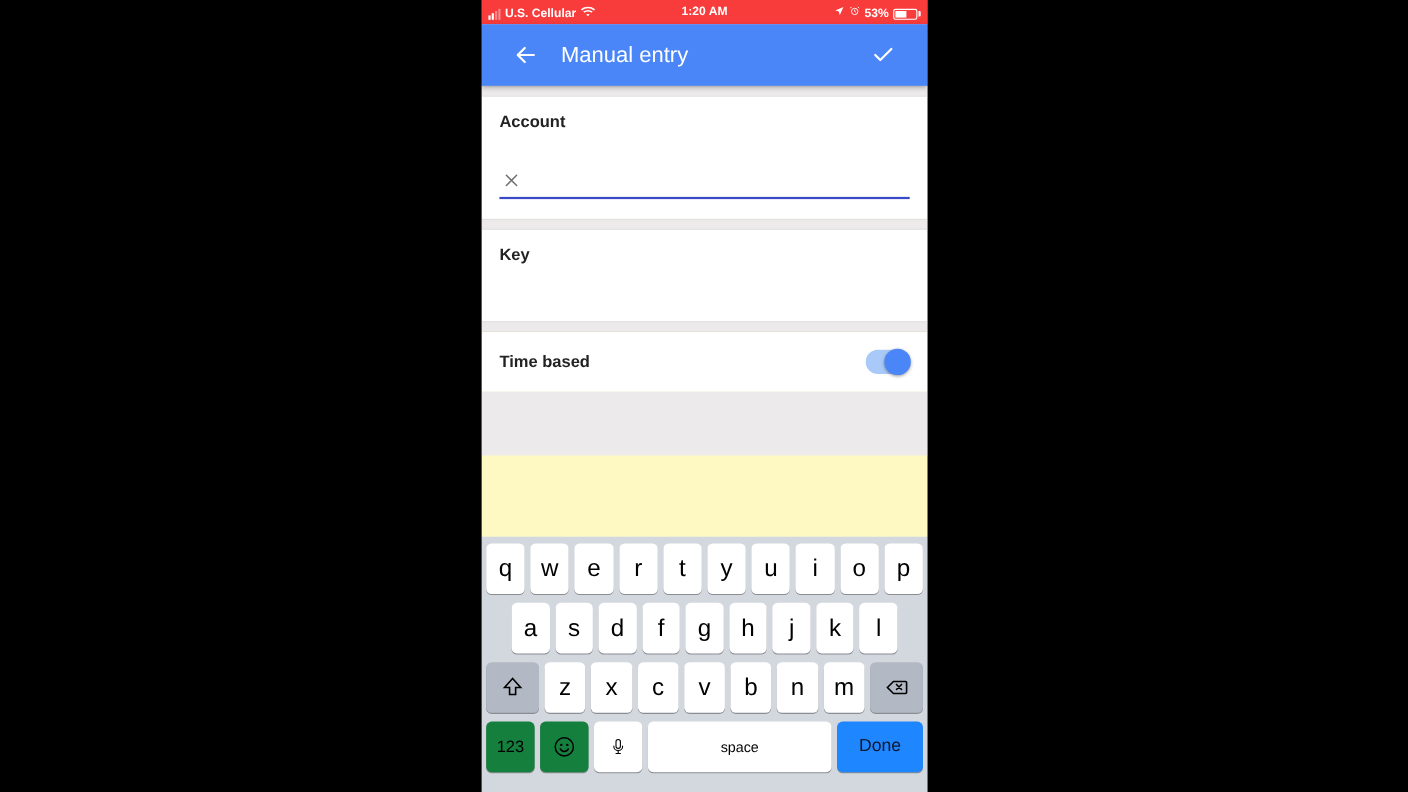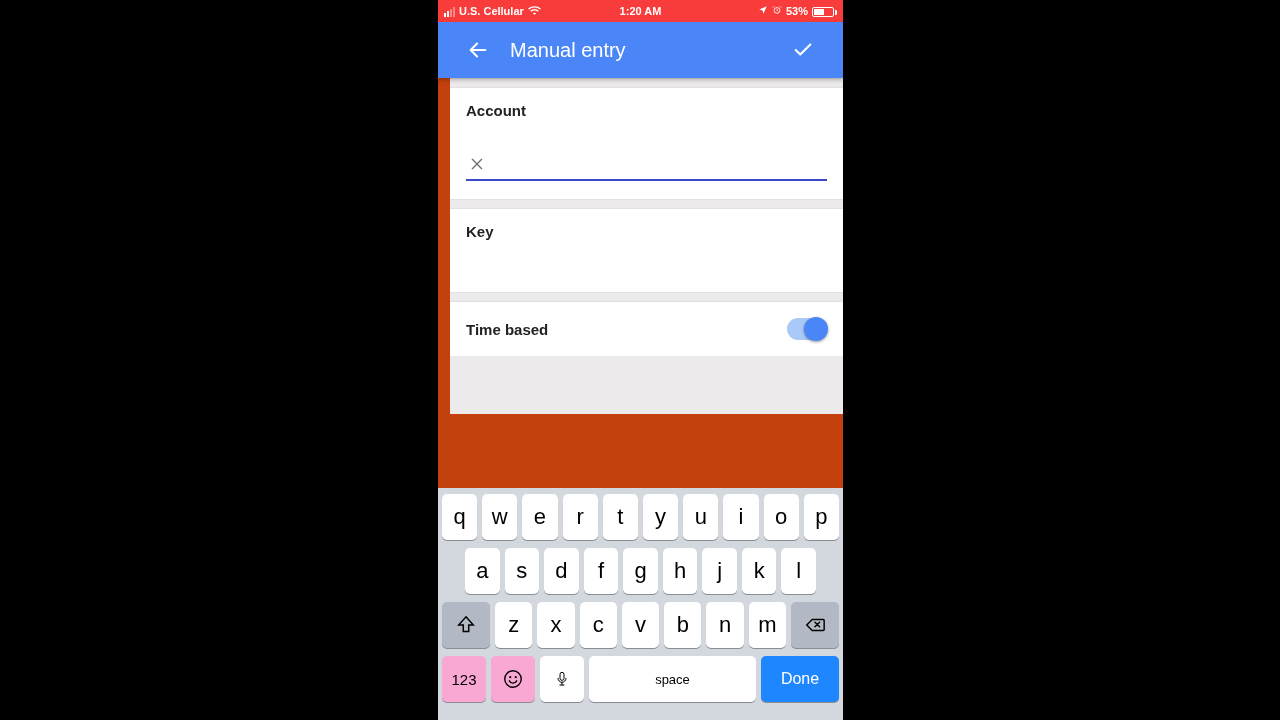--- a/index.html
+++ b/index.html
@@ -23,21 +23,21 @@
   .battery .nub { width:2px; height:5px; background:#fff; margin-left:1px; border-radius:0 1px 1px 0; }
 
   
   .appbar { height: 56px; background: #4a86f7; color: #fff; display: flex; align-items: center; padding: 0 26px; gap: 18px; box-shadow: 0 2px 4px rgba(0,0,0,.25); position: relative; z-index: 2; }
   .appbar .title { font-size: 20px; font-weight: 500; }
   .appbar .spacer { flex: 1; }
   .iconbtn { width: 28px; height: 28px; display:flex; align-items:center; justify-content:center; cursor:pointer; }
   .iconbtn svg { width: 22px; height: 22px; fill: none; stroke: #fff; stroke-width: 2.2; stroke-linecap: round; stroke-linejoin: round; }
 
   
-  .content { flex: 1; background: #c2410c; overflow:hidden;padding-left:12px; }
+  .content { flex: 1; background: #fef9c3; overflow:hidden; }
   .card { background: #fff; }
   .gap { height: 10px; background: #eceaea; border-top:1px solid #e1e1e1; border-bottom:1px solid #e1e1e1; }
 
   .section { padding: 14px 16px 18px; }
   .section .label { font-size: 15px; font-weight: 600; color: #222; margin-bottom: 34px; }
   .field { display:flex; align-items:center; border-bottom: 2px solid #3a49c7; padding-bottom: 4px; }
   .field.inactive { border-bottom: 1px solid #cfcfcf; }
   .field input { flex:1; border:none; outline:none; font-size: 16px; color:#222; background:transparent; }
   .field input::placeholder { color:#9c9c9c; }
   .clear { width:22px;height:22px;display:flex;align-items:center;justify-content:center;cursor:pointer; color:#6f6f6f; font-size:18px; }
@@ -50,23 +50,23 @@
   
   .kbd { height: 232px; background:#d3d7de; padding: 6px 4px 4px; display:flex; flex-direction:column; gap:8px; }
   .krow { display:flex; gap:5px; justify-content:center; }
   .key { background:#fff; border-radius:5px; box-shadow:0 1px 0 #8a8d93; height:46px; display:flex; align-items:center; justify-content:center; font-size:22px; color:#000; cursor:pointer; user-select:none; }
   .key.letter { flex:1; min-width:0; }
   .row2pad { width:18px; flex:none; }
   .key.fn { background:#b3b9c4; flex:none; width:48px; font-size:16px; }
   .key.shift svg, .key.bksp svg { width:22px; height:22px; fill:#000; }
   .key.bksp svg { fill:none; stroke:#000; stroke-width:1.8; }
   .bottomrow { display:flex; gap:5px; }
-  .key.sm { flex:none; width:44px; font-size:15px; background:#f9a8d4; }
+  .key.sm { flex:none; width:44px; font-size:15px; background:#15803d; }
   .key.space { flex:1; font-size:13px; }
-  .key.done { flex:none; width:78px; background:#1e86ff; color:#ffffff; font-size:16px; }
+  .key.done { flex:none; width:78px; background:#1e86ff; color:#0f172a; font-size:16px; }
 </style>
 </head>
 <body>
 
 <div class="stage">
   <div class="phone">
 
     <div class="status">
       <div class="left">
         <span class="sigbars">

